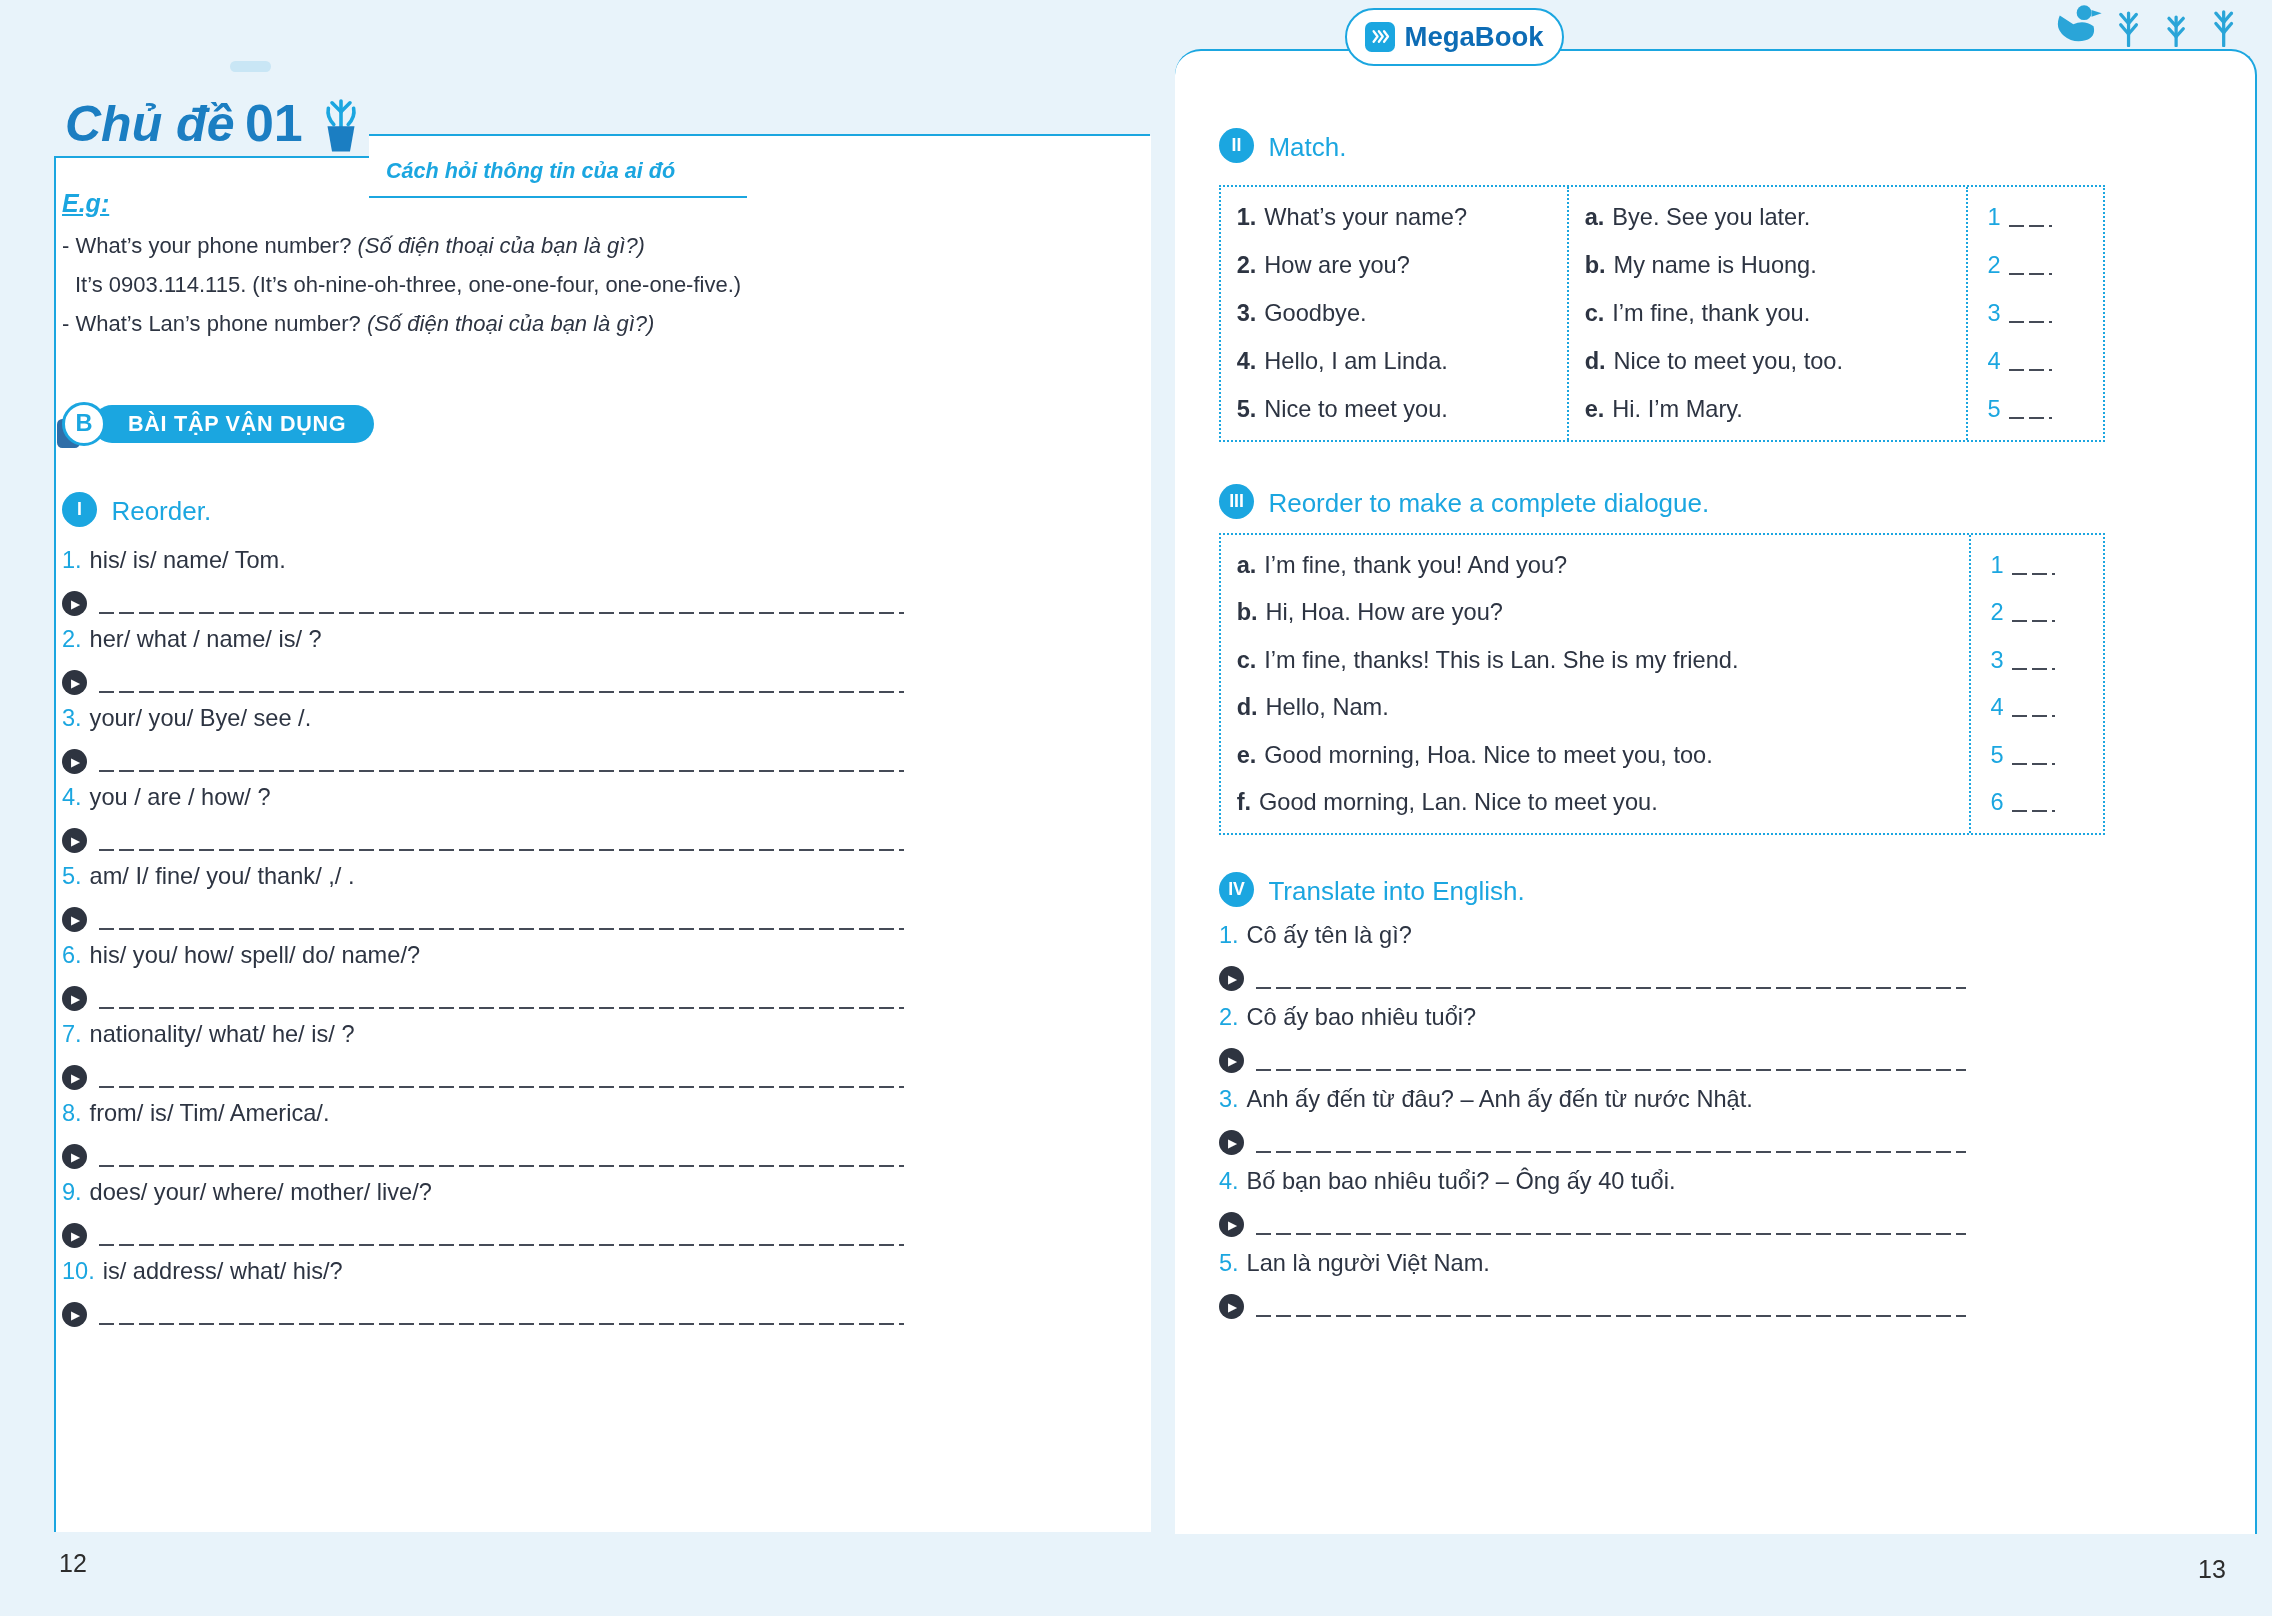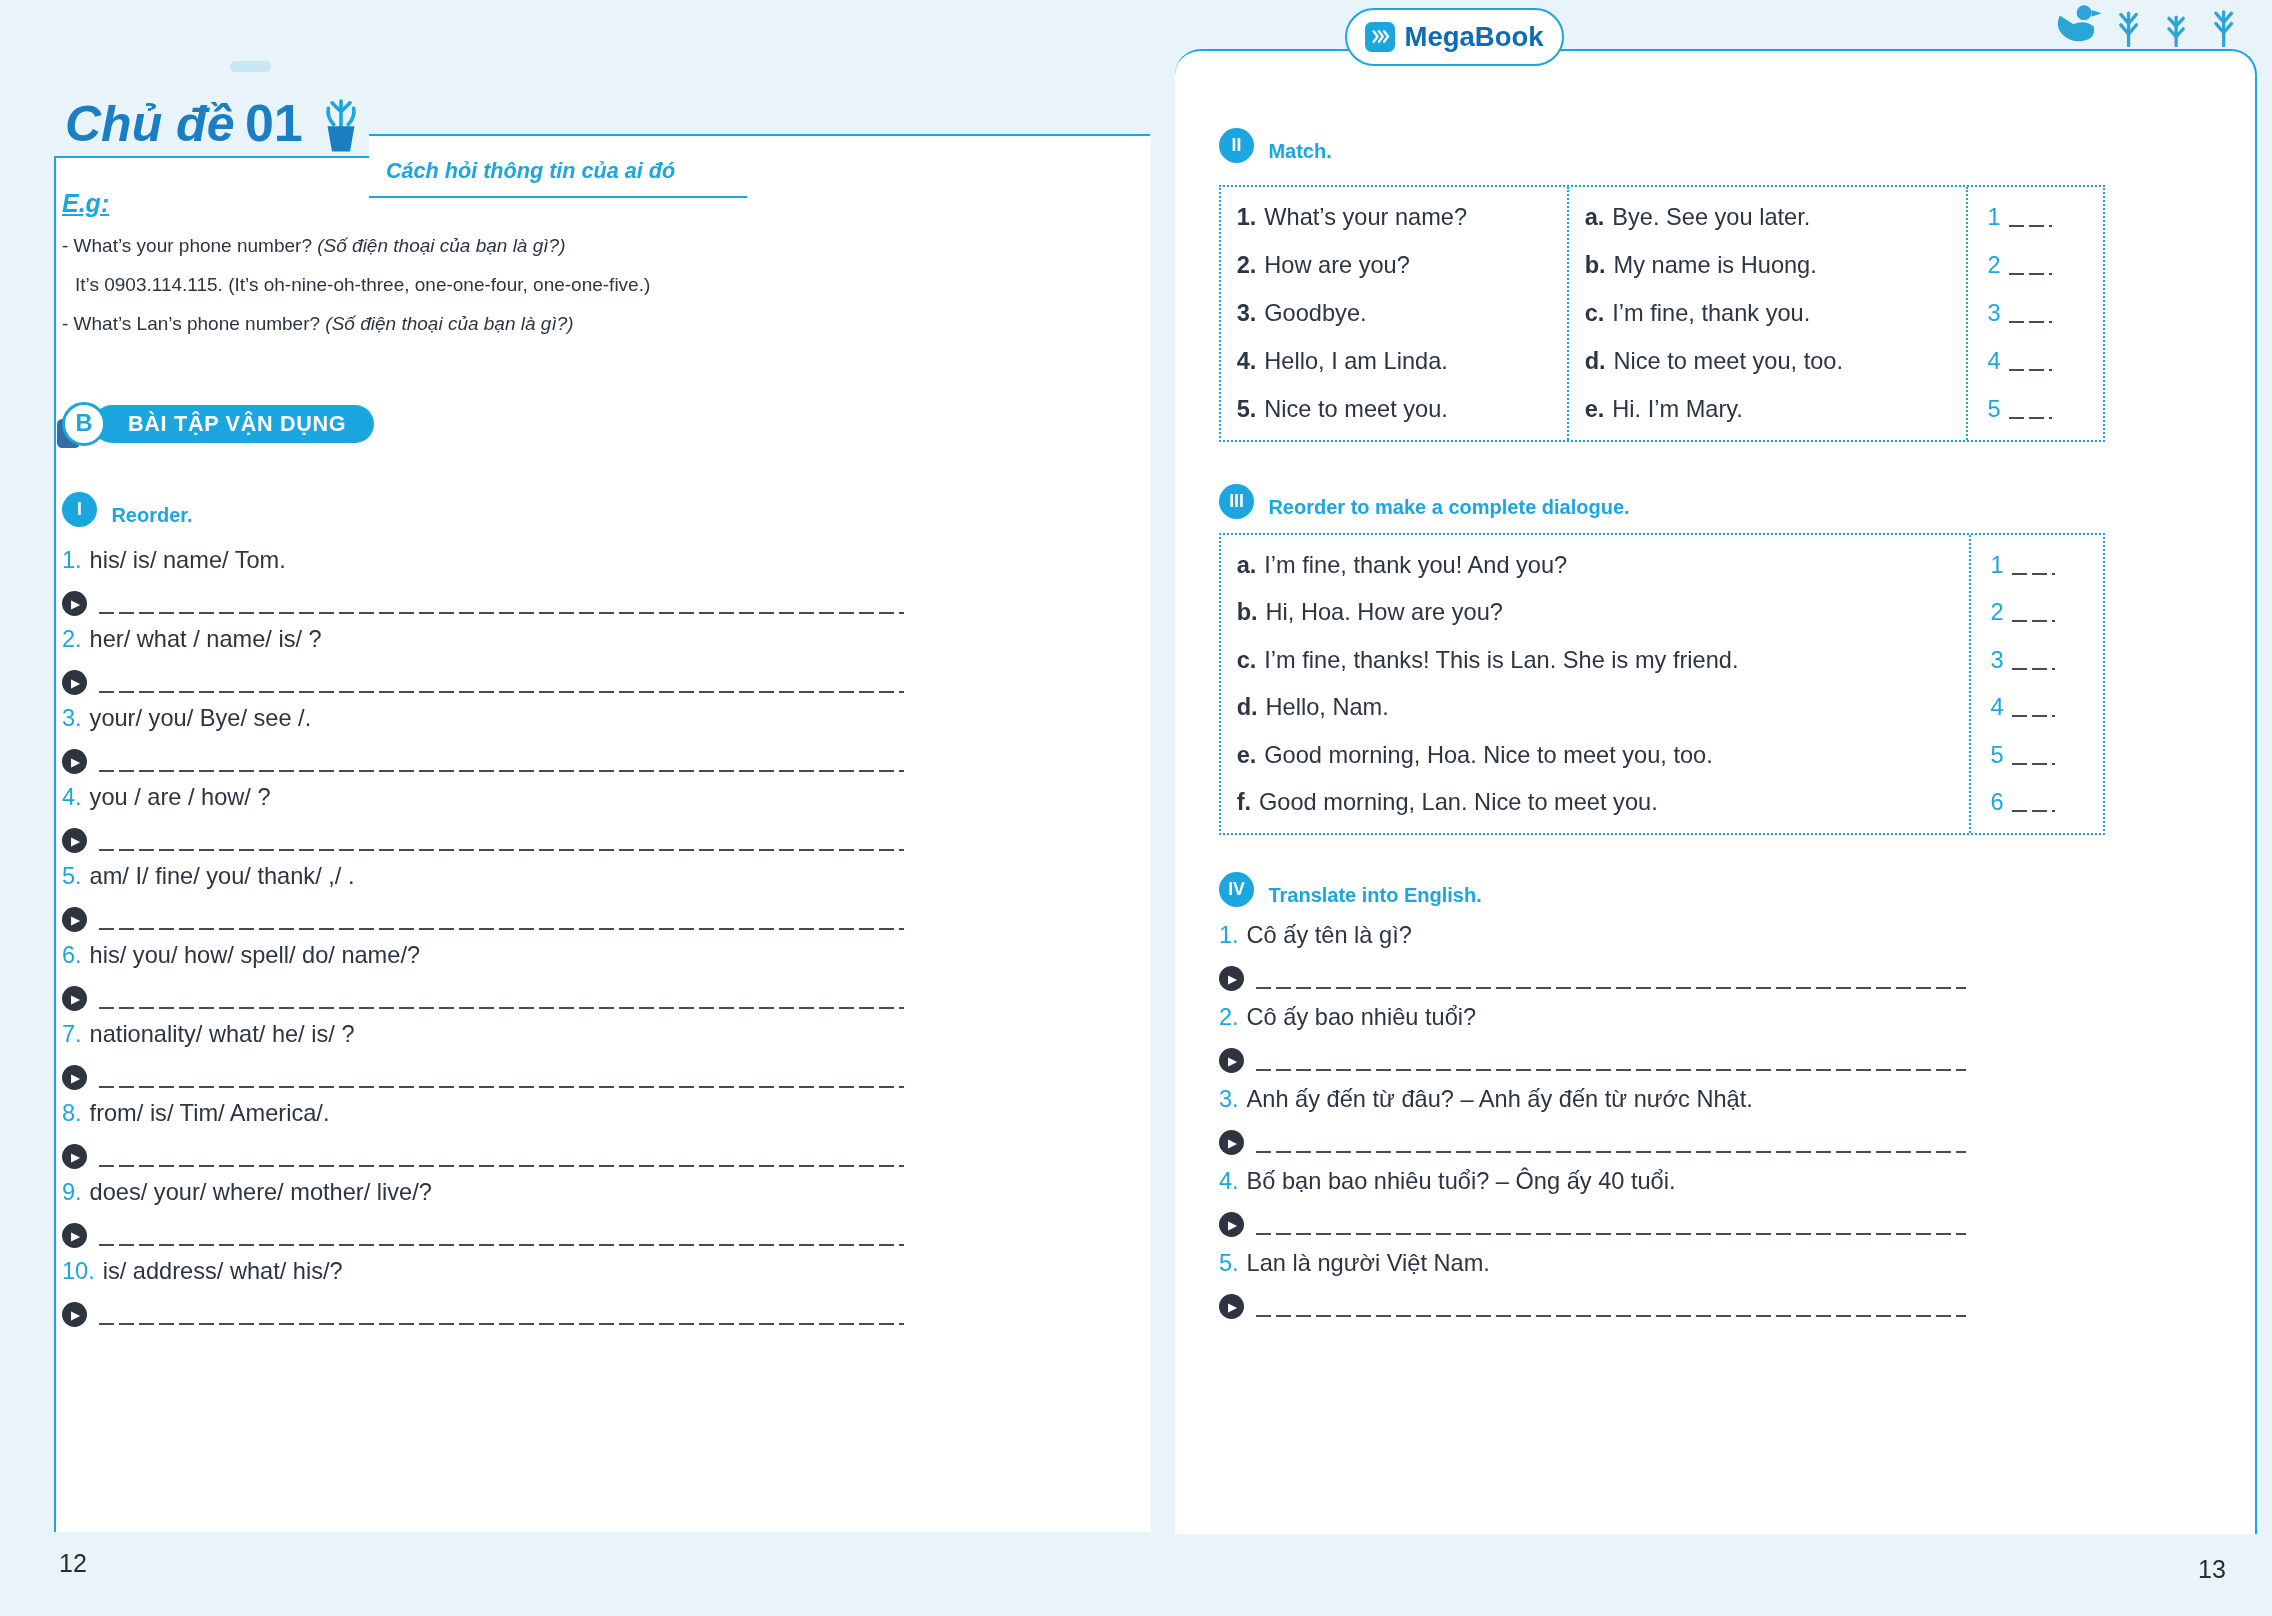--- a/index.html
+++ b/index.html
@@ -29,32 +29,32 @@
   .topic{left:65px;top:93px;z-index:4;display:flex;align-items:baseline;gap:10.5px;color:var(--blue);font-style:italic;font-weight:bold}
   .topic .t-label{font-size:50px}
   .topic .t-num{font-size:52px;font-style:normal}
   .pot{left:314px;top:92px;z-index:4}
   .subtitle{left:386px;top:158px;z-index:4;color:var(--cyan);font-size:21.6px;font-weight:bold;font-style:italic}
   .decor1{left:230px;top:61px;width:41px;height:10.5px;border-radius:5.2px;background:var(--decor)}
   .decor2{left:196px;top:105px;width:22px;height:7.2px;border-radius:3.9px;background:var(--decor)}
   .decor3{left:281px;top:90px;width:29px;height:7.9px;border-radius:3.9px;background:var(--decor)}
 
   .eg-head{left:62px;top:189px;z-index:4;color:var(--cyan);font-size:25px;font-weight:bold;font-style:italic;text-decoration:underline}
-  .eg-lines{left:62px;top:226px;width:1034px;font-size:19px;line-height:39px}
+  .eg-lines{left:62px;top:226px;width:1034px;font-size:22px;line-height:39px}
   .eg-line .i{font-style:italic}
   .eg-line.ind{padding-left:13px}
 
   .bpill{left:62px;top:403px;display:flex;align-items:center;height:41px}
   .btab{position:absolute;left:-5.2px;top:15.7px;width:23.6px;height:29px;background:#2f6ea8;border-radius:5.2px;z-index:0}
   .bcircle{width:38px;height:38px;border-radius:50%;background:#fff;border:3.3px solid var(--cyan);color:var(--cyan);font-size:23.6px;font-weight:bold;display:flex;align-items:center;justify-content:center;z-index:2}
   .bpill-label{margin-left:-13px;background:var(--cyan);color:#fff;font-size:21.6px;font-weight:bold;letter-spacing:0.7px;height:38px;border-radius:19.6px;display:flex;align-items:center;padding:0 27.5px 0 35px;z-index:1}
 
   .exhead{display:flex;align-items:flex-end;gap:14.4px;z-index:4}
   .roman{width:35px;height:35px;border-radius:50%;background:var(--cyan);color:#fff;font-weight:bold;font-size:17.7px;display:flex;align-items:center;justify-content:center;flex:0 0 35px}
-  .extitle{color:var(--cyan);font-size:20px;font-weight:bold}
+  .extitle{color:var(--cyan);font-size:26px;font-weight:normal}
 
   .ex1-head{left:62px;top:492px}
   .ex1-list{left:62px;top:547px;width:1034px}
   .pair{height:79px}
   .qline{display:flex;align-items:baseline;gap:7.9px;font-size:23.6px;height:34px}
   .num{color:var(--cyan)}
   .bline{display:flex;align-items:center;gap:11.8px;height:45px}
   .arrow{width:25px;height:25px;border-radius:50%;background:#2e3440;color:#fff;font-size:11.8px;display:flex;align-items:center;justify-content:center;padding-left:2px;box-sizing:border-box;flex:0 0 25px}
   .uline{height:2px;background:repeating-linear-gradient(90deg,var(--dash) 0 15px,transparent 15px 20px)}
   .blank{margin-top:19.6px}

